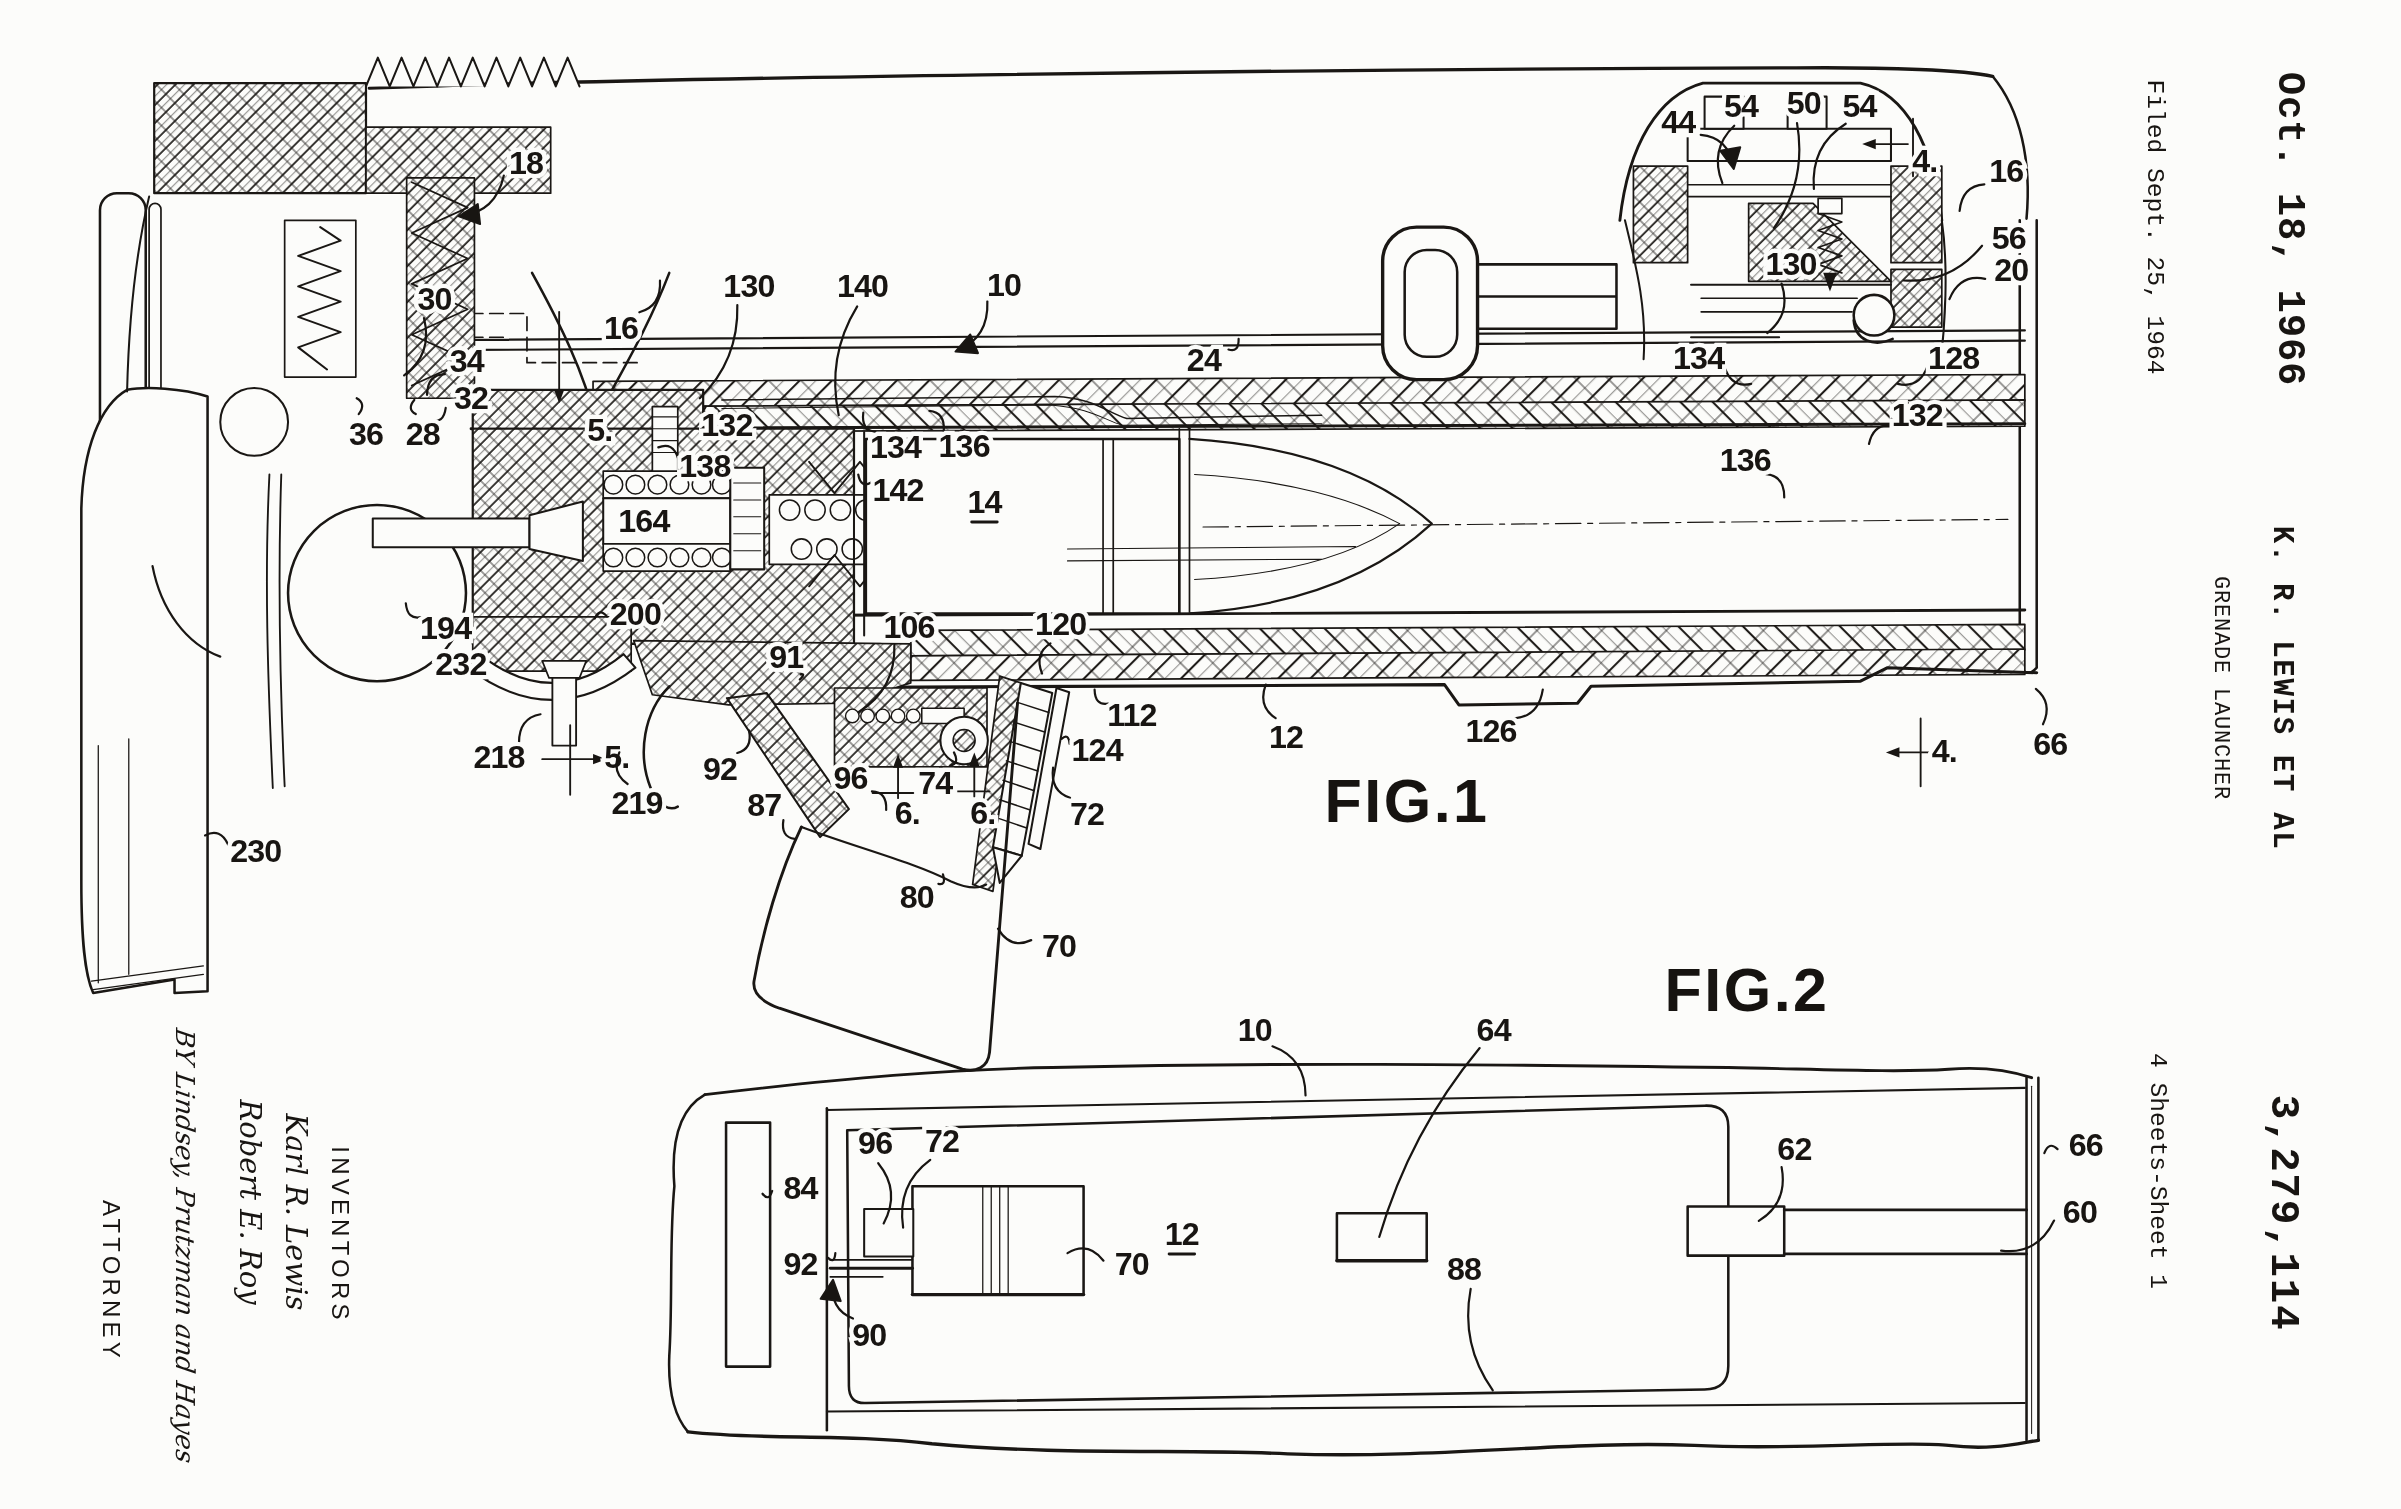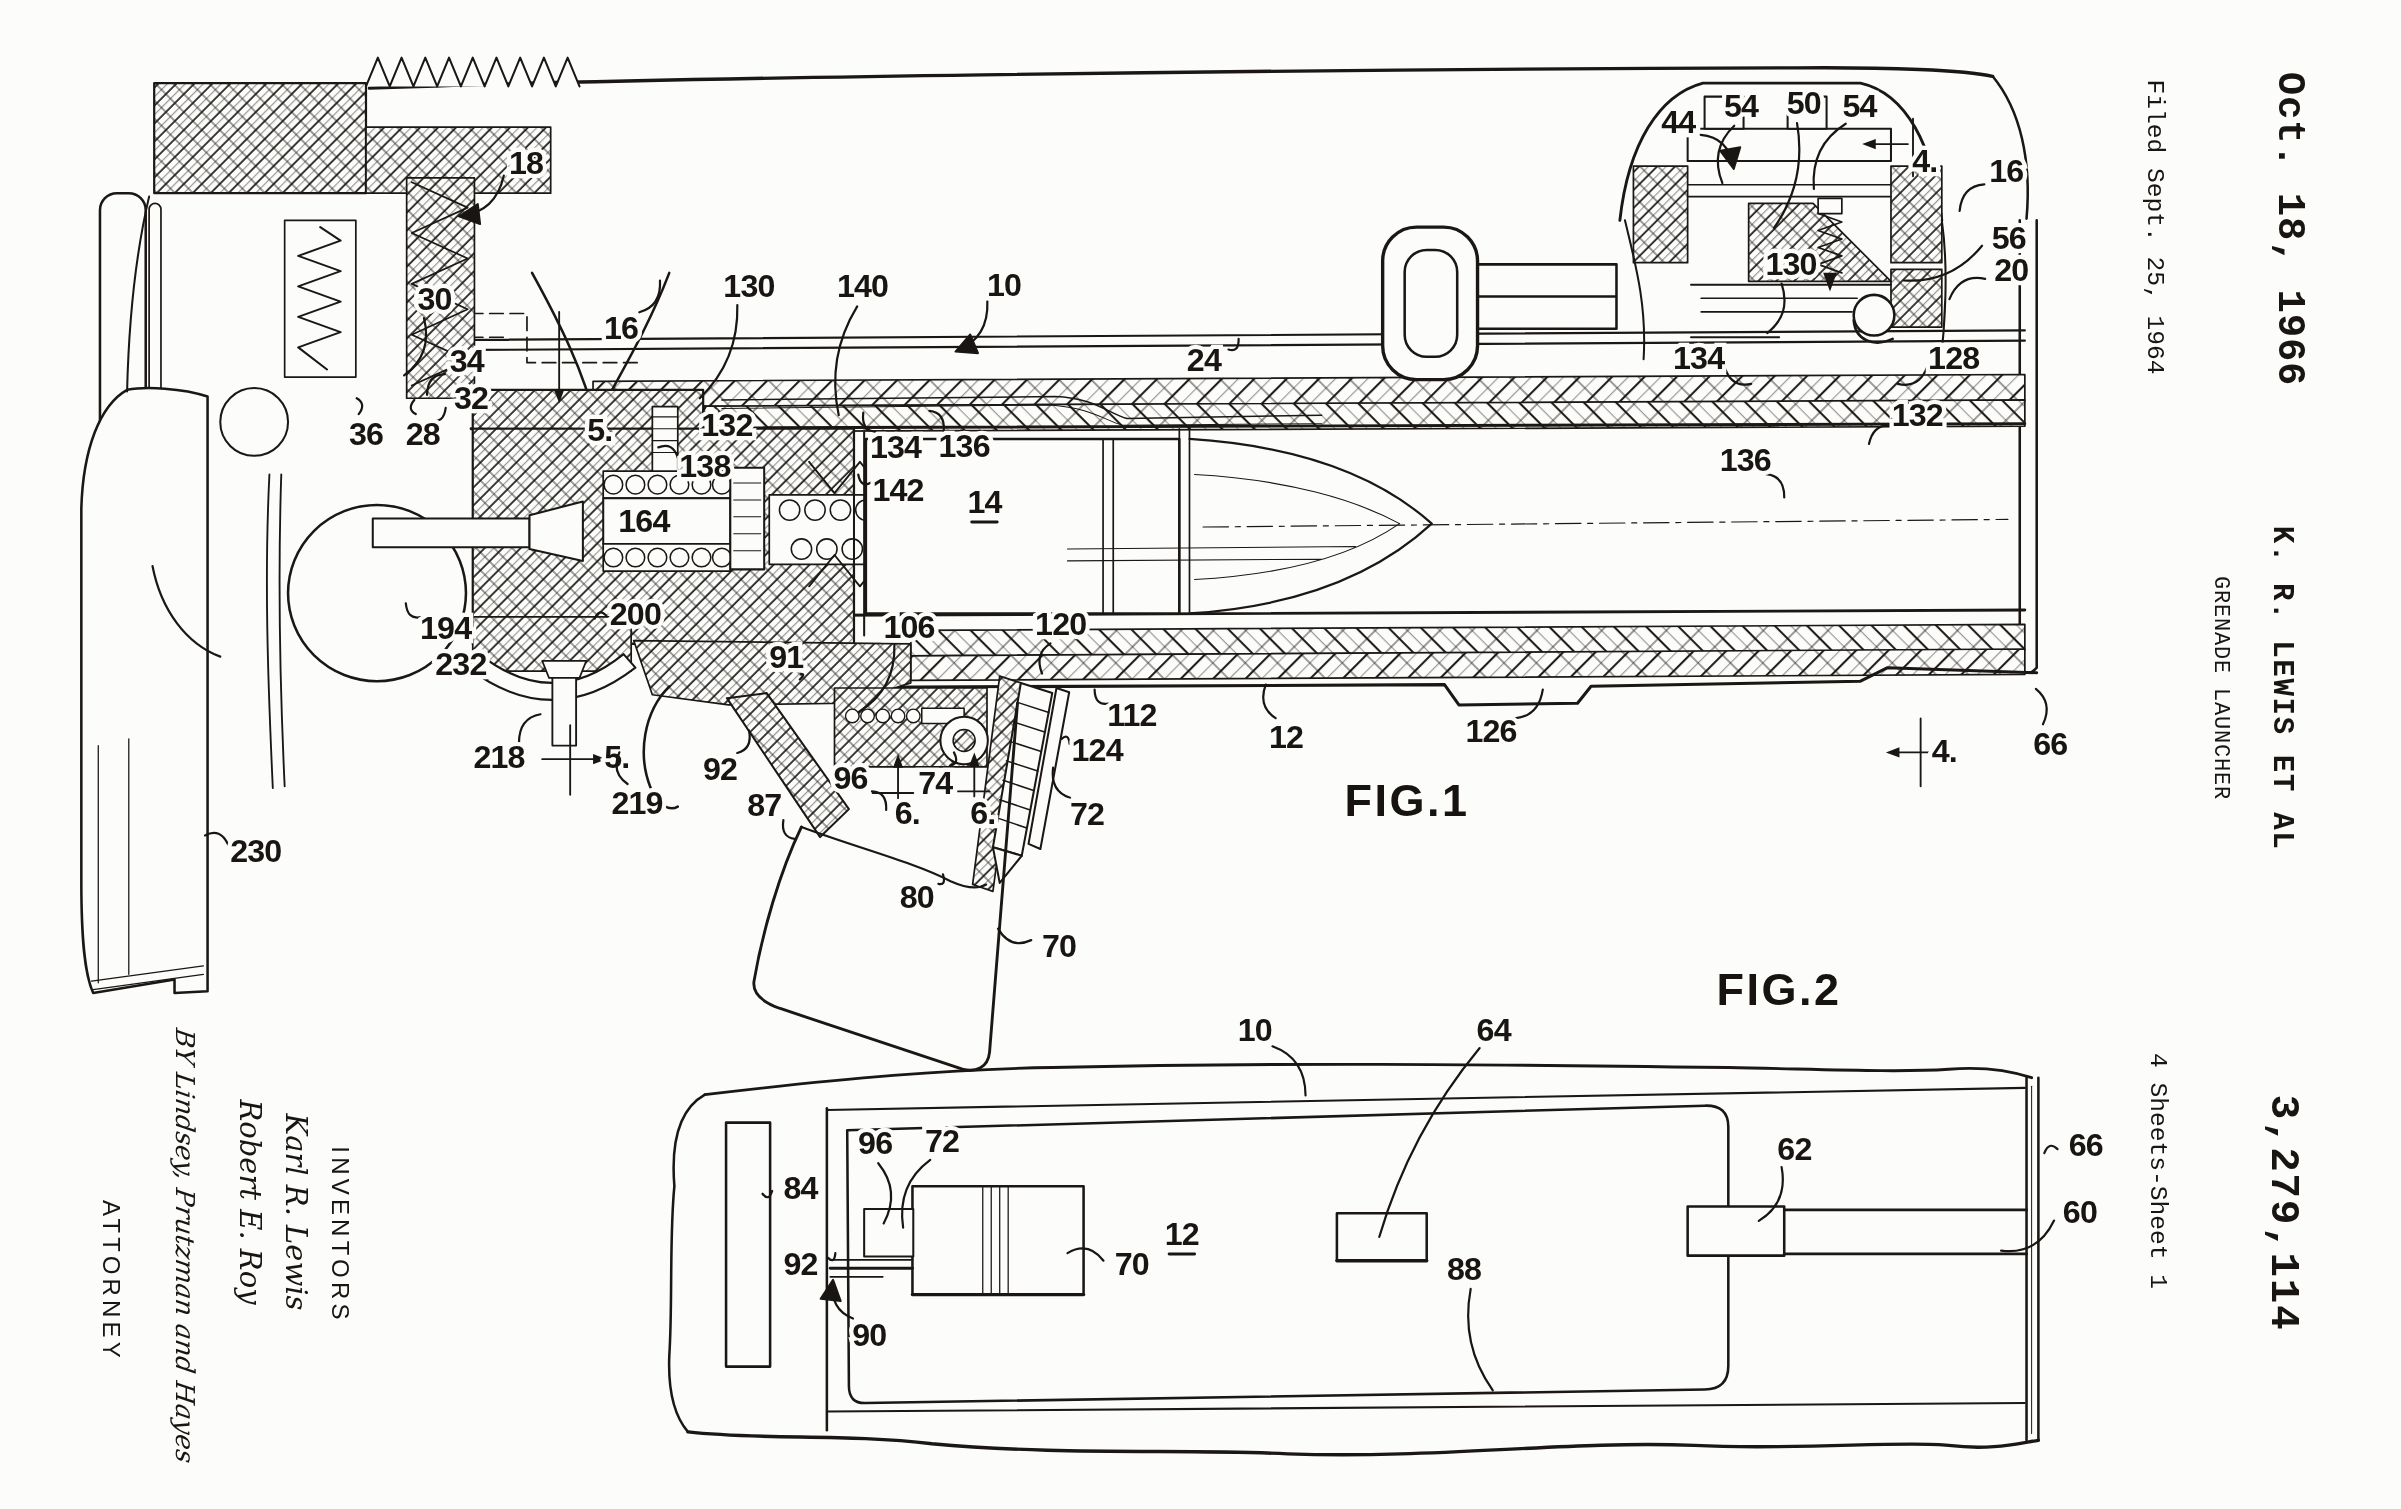--- a/index.html
+++ b/index.html
@@ -15,24 +15,24 @@
   #h-title{left:2220px;top:688px;font-size:22px;letter-spacing:0.8px;}
   #h-patno{left:2283px;top:1213px;font-size:41px;font-weight:700;letter-spacing:1.7px;}
   #h-sheet{left:2157px;top:1171px;font-size:24.6px;}
   #f-inventors{left:340px;top:1235px;font-size:24px;letter-spacing:4.2px;}
   #f-inv1{left:296px;top:1212px;}
   #f-inv2{left:250px;top:1202px;}
   #f-inv1,#f-inv2{font-family:"DejaVu Serif",serif;font-style:italic;font-size:29px;}
   #f-by{left:185px;top:1246px;font-family:"DejaVu Serif",serif;font-style:italic;font-size:26px;
         transform:translate(-50%,-50%) rotate(90deg) skewX(-8deg);}
   #f-attorney{left:111px;top:1281px;font-size:24px;letter-spacing:4.2px;}
-  .figtitle{position:absolute;transform:translate(-50%,-50%);font-weight:700;font-size:45px;
+  .figtitle{position:absolute;transform:translate(-50%,-50%);font-weight:700;font-size:61px;
             letter-spacing:2.5px;color:#161310;}
   #fig1-title{left:1407px;top:801px;}
-  #fig2-title{left:1747px;top:990px;margin-left:32px;}
+  #fig2-title{left:1747px;top:990px;}
   
   .ln{fill:none;}
   .wh{fill:#fcfcfa;}
   .sol{fill:#181512;stroke:none;}
   path,line,rect,circle,ellipse,polyline{stroke:#1a1714;stroke-linecap:round;stroke-linejoin:round;}
   .ref-num{font:600 38px "Liberation Sans",sans-serif;fill:#181512;stroke:#fcfcfa;stroke-width:10px;
            paint-order:stroke;text-anchor:middle;dominant-baseline:central;letter-spacing:-1px;}
   .leader{fill:none;stroke:#181512;stroke-width:2.6;}
   .ul{stroke:#181512;stroke-width:3.5;}
 </style>

